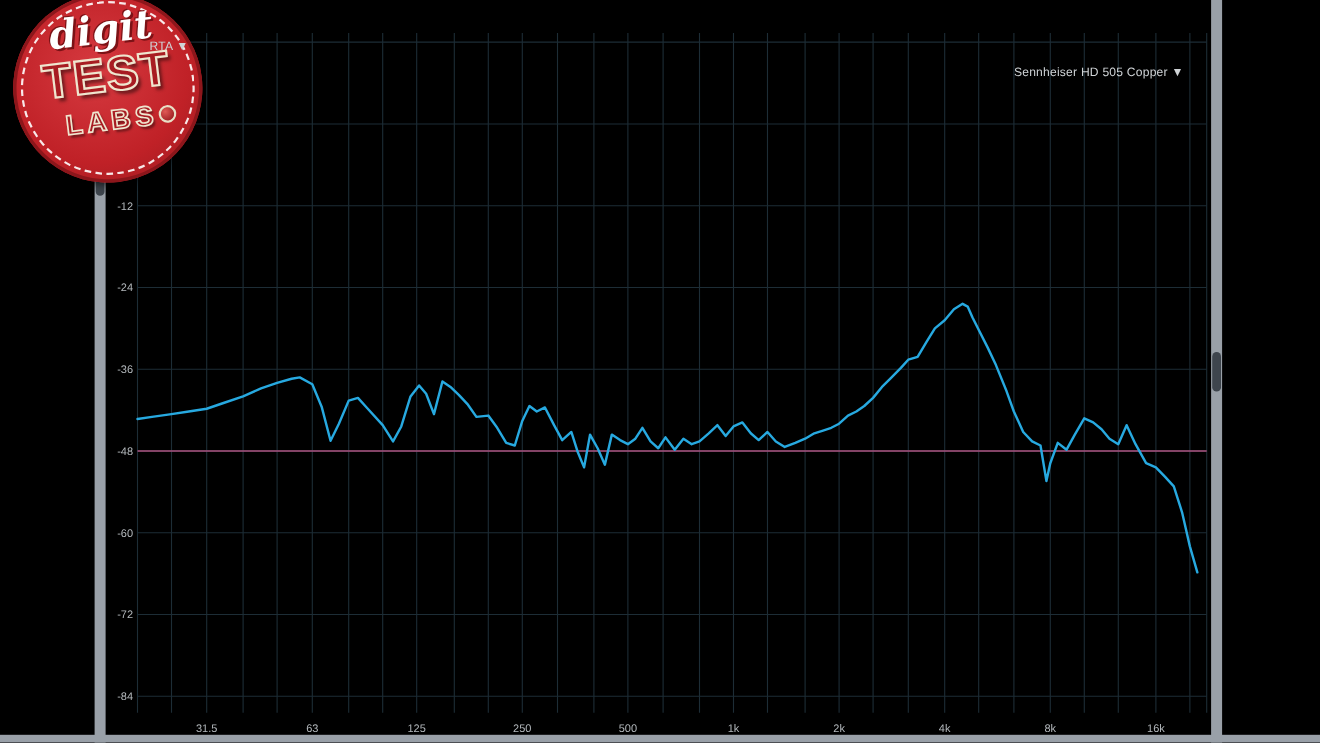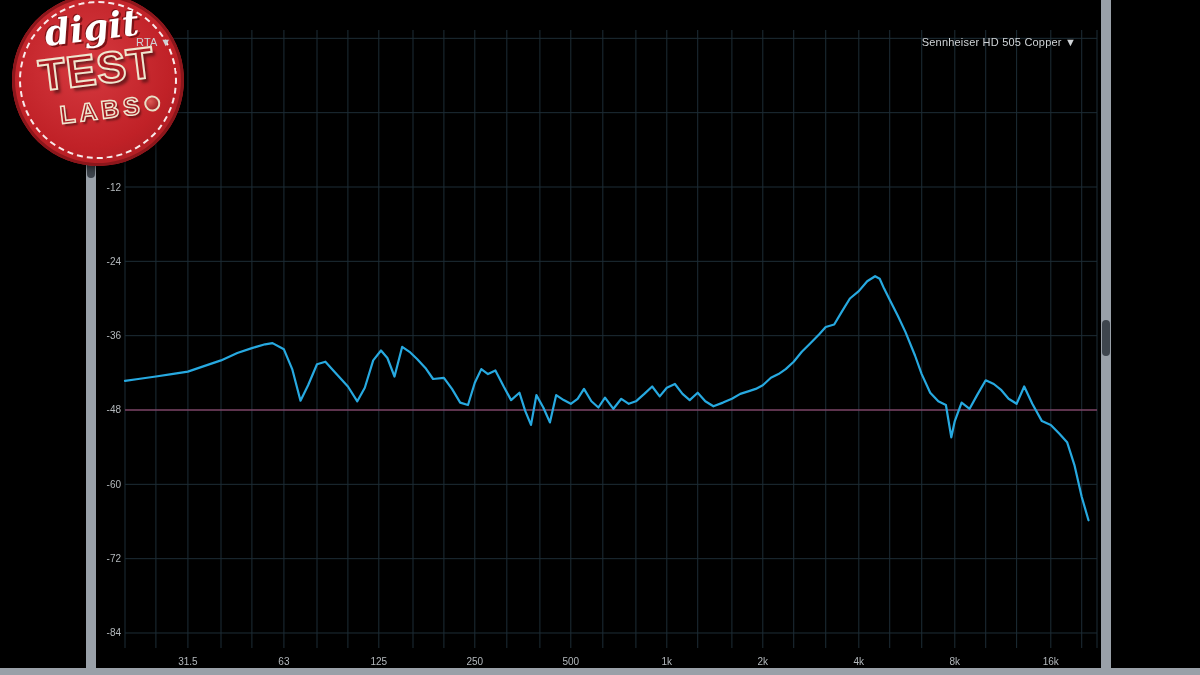--- a/index.html
+++ b/index.html
@@ -2,21 +2,21 @@
 <html><head>
 <meta charset="utf-8">
 <style>
   html,body{margin:0;padding:0;background:#000;}
   body{width:1200px;height:675px;position:relative;overflow:hidden;
        font-family:"Liberation Sans",sans-serif;}
   #chart-svg{position:absolute;left:0;top:0;z-index:1;}
   .dropdown{position:absolute;top:36px;color:#cfd3d6;font-size:11px;letter-spacing:.2px;
             cursor:pointer;z-index:30;white-space:nowrap;}
   .dd-left{left:136px;}
-  .dd-right{right:124px;}
+  .dd-right{right:124px;margin-top:24px;}
   .rail{position:absolute;background:#99a0a8;z-index:5;}
   .rail-left{left:86px;top:0;width:10px;height:675px;}
   .rail-right{left:1101px;top:0;width:10px;height:675px;}
   .rail-bottom{left:0;top:668px;width:1200px;height:7px;}
   .thumb{position:absolute;left:1px;width:8px;height:36px;background:#3e454d;border-radius:4px;}
   .thumb-l{top:142px;}
   .thumb-r{top:320px;}
   .logo{position:absolute;left:12px;top:-6px;width:172px;height:172px;z-index:20;}
   .logo-circle{width:100%;height:100%;border-radius:50%;position:relative;
       background:radial-gradient(circle at 45% 40%, #d63a40 0%, #c02127 60%, #971a1f 100%);

